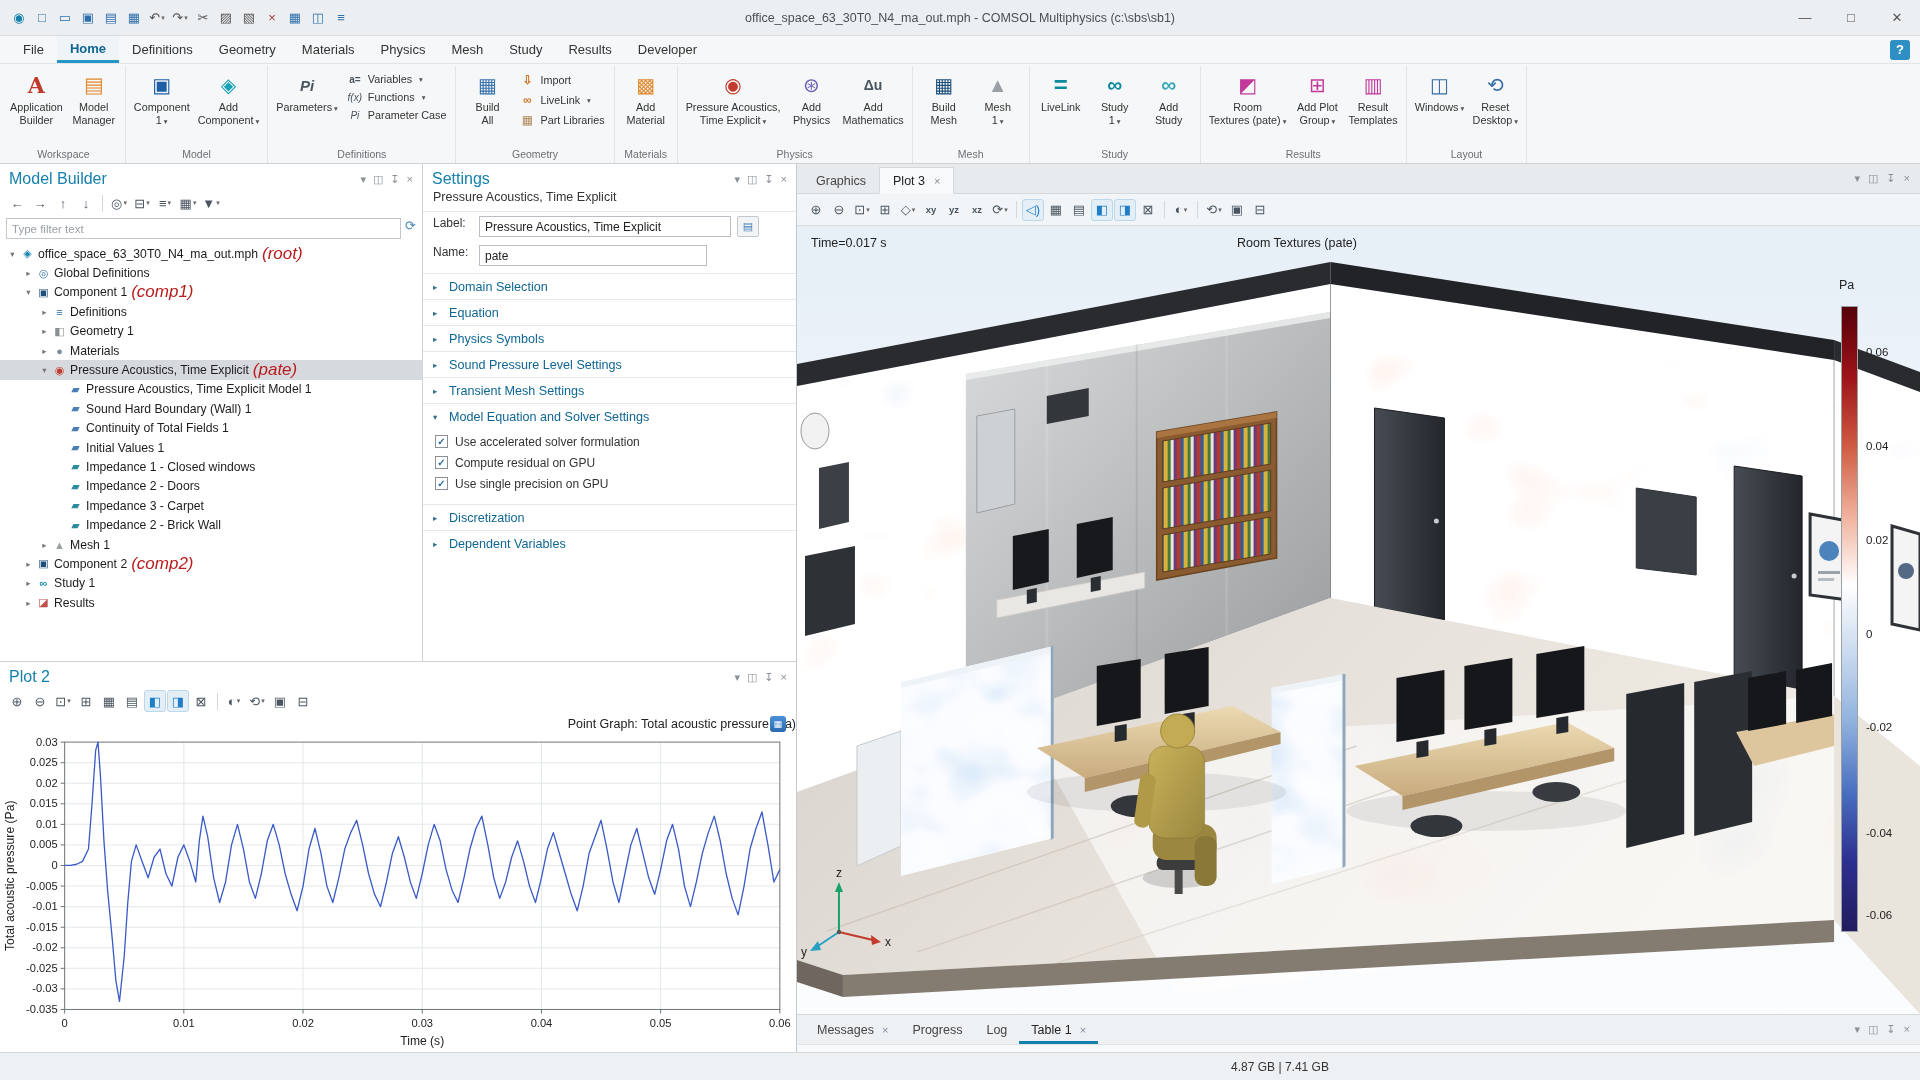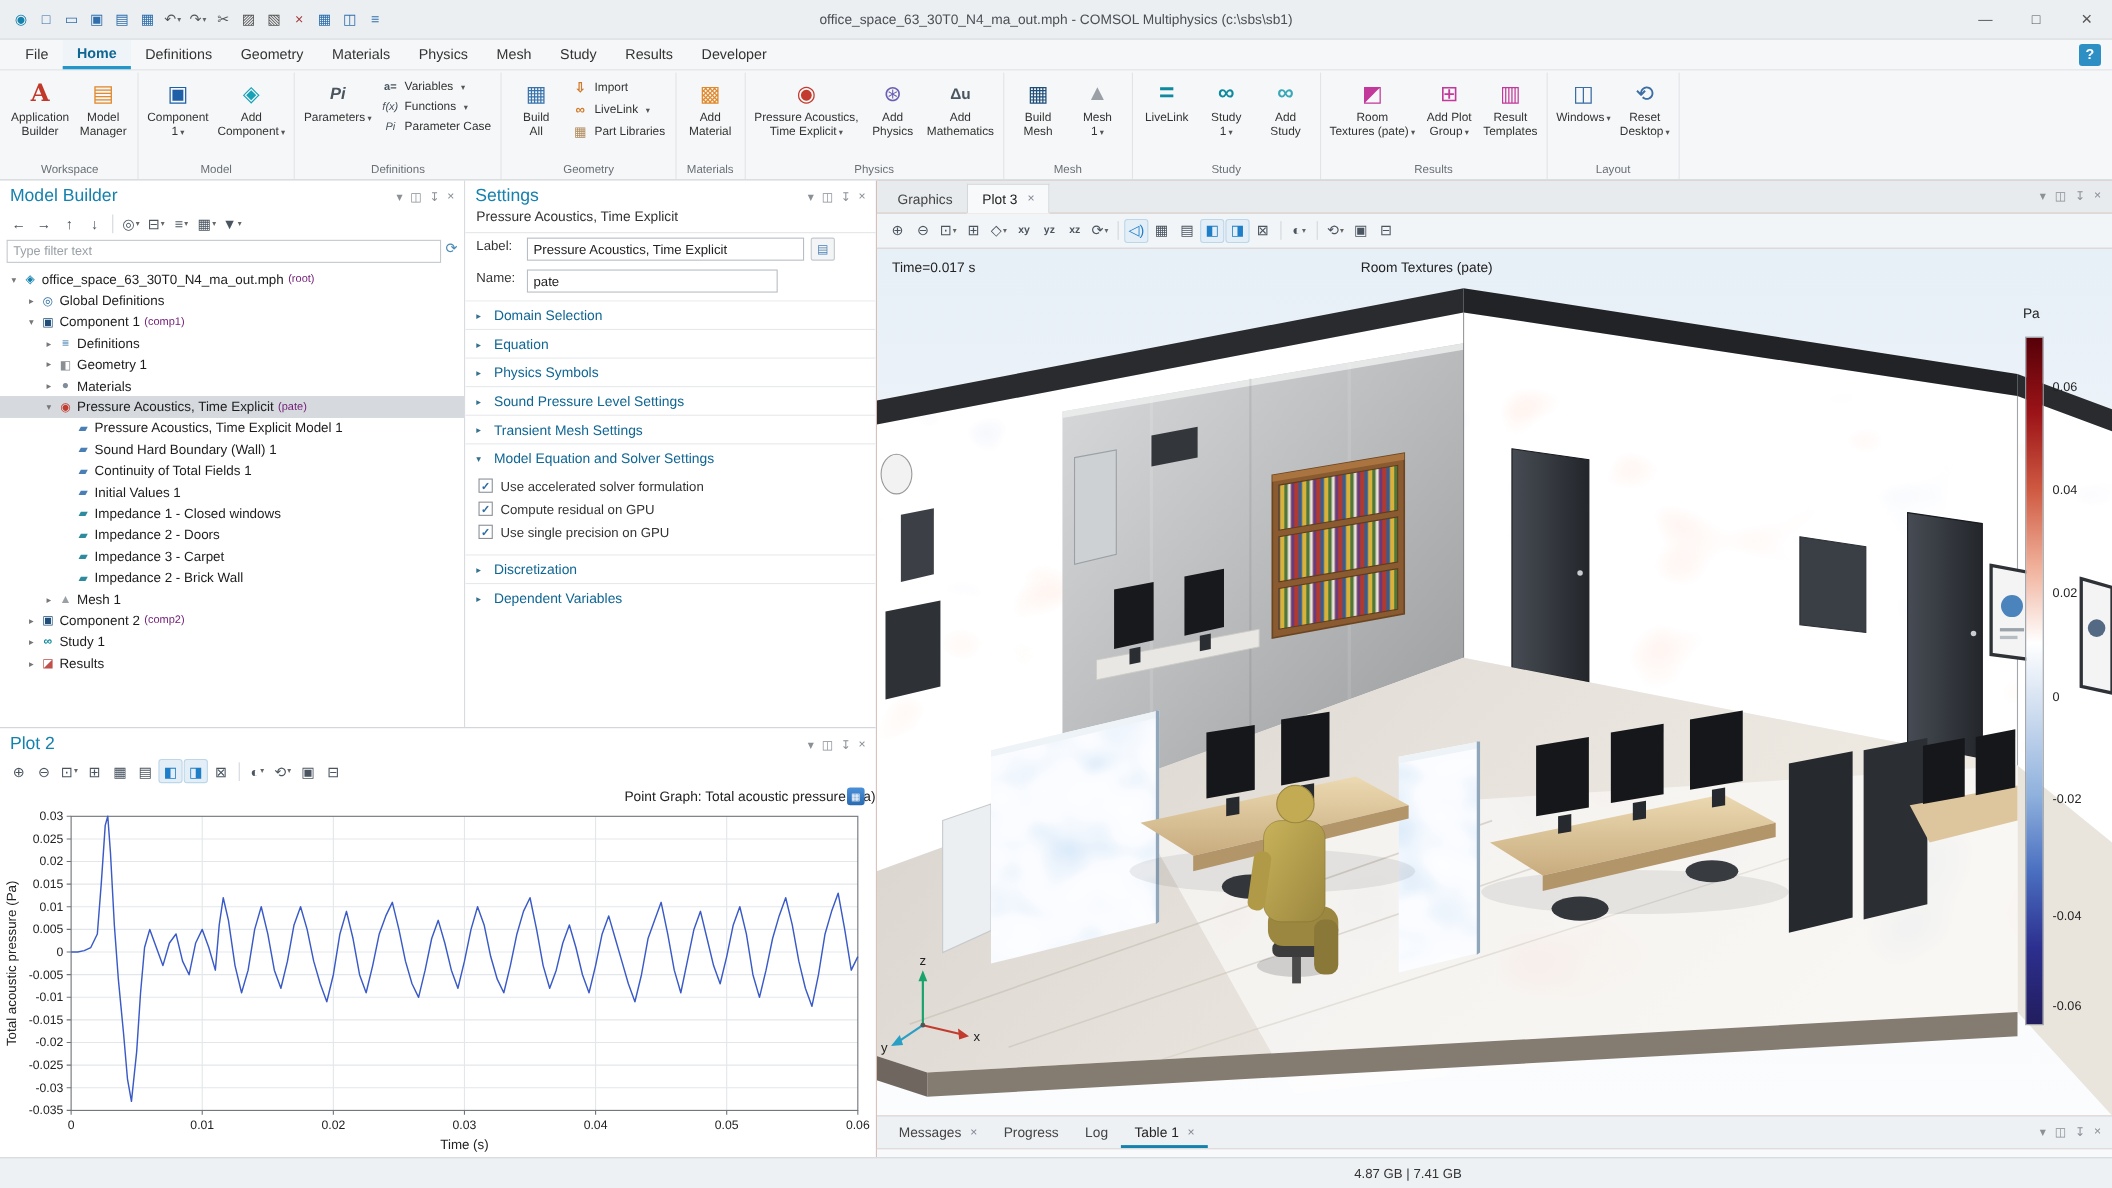--- a/index.html
+++ b/index.html
@@ -50,42 +50,42 @@
 #mb-filter-row{display:flex;align-items:flex-start;padding:2px 6px;gap:4px;flex:none}
 #mb-filter{flex:1;height:21px;border:1px solid #c3c8cd;padding:0 5px;font-size:11.5px;font-family:"Liberation Sans",sans-serif;color:#333;background:#fff}
 #mb-filter::placeholder{color:#9aa0a6}
 #mb-refresh{color:#4a8ab5;font-size:13px}
 #mb-tree{flex:1;overflow:hidden;padding-top:3px}
 .tree-row{display:flex;align-items:center;height:19.4px;white-space:nowrap}
 .tree-row.selected{background:#d6dade}
 .tw-exp{width:13px;font-size:8.5px;color:#777;text-align:center;flex:none}
 .tw-icon{width:17px;text-align:center;font-size:11px;margin-right:2px;flex:none;display:inline-flex;align-items:center;justify-content:center}
 .tw-label{font-size:12.2px;color:#1c1c1c}
-.tw-suffix{color:#701a75;margin-left:4px;font-size:10px}
+.tw-suffix{font-style:italic;color:#b91c1c;margin-left:4px;font-size:17px}
 
 #settings-subtitle{padding:0 10px 7px;font-size:12.5px;color:#333;border-bottom:1px solid #e4e7ea}
 .field-row{display:flex;align-items:flex-start;gap:6px;padding:4px 10px}
 .field-label{width:40px;font-size:12px;color:#333;flex:none}
 .field-input{height:21px;border:1px solid #b8bec4;padding:0 5px;font-size:12px;font-family:"Liberation Sans",sans-serif;color:#222;background:#fff}
 .mini-btn{width:22px;height:21px;border:1px solid #c3c8cd;border-radius:2px;background:#f2f4f6;display:flex;align-items:center;justify-content:center;color:#4a7fb5;font-size:11px}
 #settings-sections{flex:1;overflow:hidden;margin-top:3px}
 .sec{border-top:1px solid #e6e9ec}
 .sec-head{display:flex;align-items:center;gap:7px;height:25px;padding:0 10px;color:#0f6693;font-size:12.6px}
 .sec-arrow{font-size:8.5px;width:9px;color:#35708f}
 .sec-body{padding:2px 12px 10px;font-size:12px;color:#333}
 .note{line-height:1.35;margin-bottom:8px}
 .cbrow{display:flex;align-items:center;gap:7px;height:21px}
 .cbbox{width:13px;height:13px;border:1px solid #8a9096;background:#fff;display:flex;align-items:center;justify-content:center;font-size:10px;color:#2d6da3;font-weight:bold;flex:none}
 
 #plot2{height:391px;border-top:1px solid #cfd3d7;display:flex;flex-direction:column;background:#fff;position:relative}
 #plot2-title-row{position:relative;text-align:right;font-size:12.5px;color:#222;height:20px;line-height:20px;flex:none}
 #plot2-info{position:absolute;right:10px;top:2px;width:16px;height:16px;border-radius:3px;background:linear-gradient(180deg,#4a90d9,#2a6bb0);color:#fff;font-size:9px;display:flex;align-items:center;justify-content:center}
 #plot2-svg{flex:1;display:block}
 
-#right-col{flex:1;display:flex;flex-direction:column;background:#c2410c;min-width:0}
+#right-col{flex:1;display:flex;flex-direction:column;background:#8b5cf6;min-width:0}
 #gtabs{height:30px;display:flex;align-items:flex-end;background:#e7ebee;border-bottom:1px solid #d4d8db;padding-left:6px}
 .gtab{padding:6px 13px 5px;font-size:12.5px;color:#444;display:flex;gap:9px;align-items:center}
 .gtab.active{background:#f7f9fa;border:1px solid #d4d8db;border-bottom:1px solid #f7f9fa;margin-bottom:-1px;color:#222}
 .tab-x{color:#889;font-size:11px}
 .gtabs-right{margin-left:auto;display:flex;gap:8px;padding:0 10px;color:#8a9096;font-size:11px;align-self:center}
 #gtoolbar{height:32px;display:flex;align-items:center;background:#f2f5f7;border-bottom:1px solid #d8dcdf;padding:0 8px;gap:1px}
 #gcanvas{flex:1;position:relative;background:linear-gradient(180deg,#e7eff7 0%,#f3f8fb 55%,#fbfcfd 100%);overflow:hidden}
 #scene{position:absolute;left:0;top:0;width:100%;height:100%}
 #time-label{position:absolute;left:14px;top:10px;font-size:12.5px;color:#222}
 #gplot-title{position:absolute;left:0;width:1000px;top:10px;text-align:center;font-size:12.5px;color:#222}

